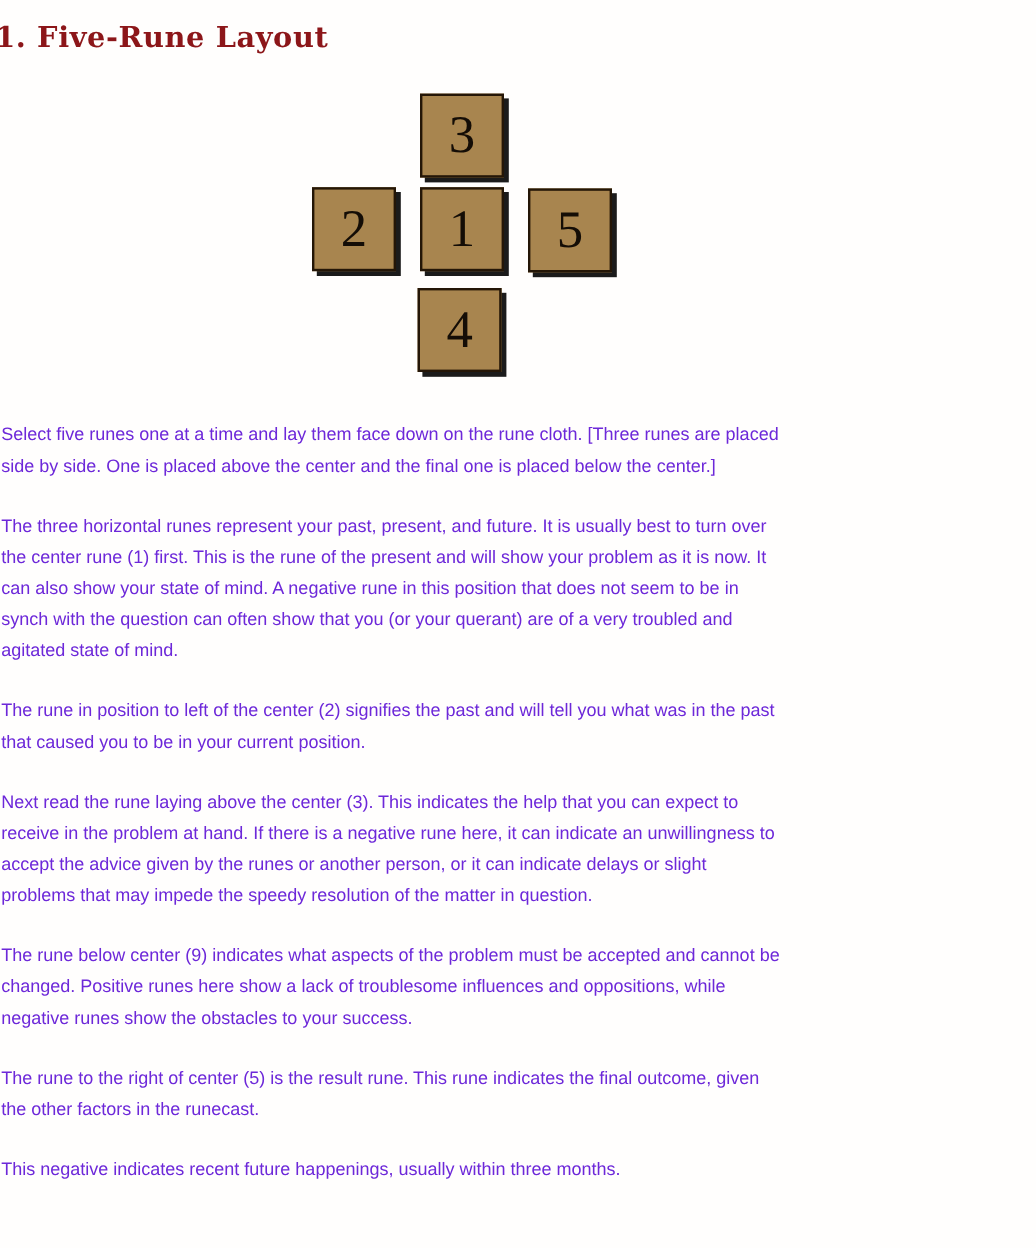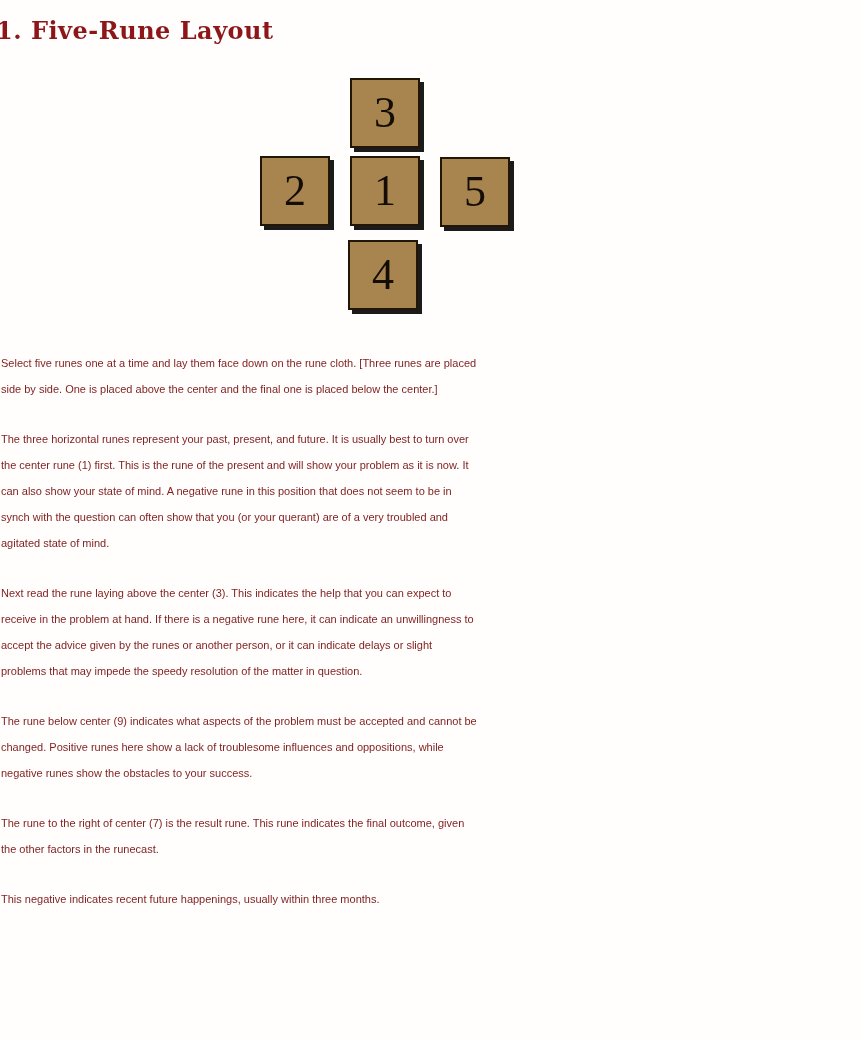--- a/index.html
+++ b/index.html
@@ -56,22 +56,22 @@
   .tile-top    { left: 350px; top: 78px;  }
   .tile-left   { left: 260px; top: 156px; }
   .tile-center { left: 350px; top: 156px; }
   .tile-right  { left: 440px; top: 157px; }
   .tile-bottom { left: 348px; top: 240px; }
   .body-text {
     position: absolute;
     left: 1px;
     top: 350px;
     width: 858px;
-    color: #7f1d1d;
-    font-size: 11px;
+    color: #6d28d9;
+    font-size: 15px;
     line-height: 26px;
   }
   .body-text p {
     margin: 0 0 24px 0;
     white-space: pre-line;
   }
 </style>
 </head>
 <body>
 
@@ -98,25 +98,27 @@
   </div>
 
   <div class="body-text">
     <p>Select five runes one at a time and lay them face down on the rune cloth. [Three runes are placed
 side by side. One is placed above the center and the final one is placed below the center.]</p>
     <p>The three horizontal runes represent your past, present, and future. It is usually best to turn over
 the center rune (1) first. This is the rune of the present and will show your problem as it is now. It
 can also show your state of mind. A negative rune in this position that does not seem to be in
 synch with the question can often show that you (or your querant) are of a very troubled and
 agitated state of mind.</p>
+    <p>The rune in position to left of the center (2) signifies the past and will tell you what was in the past
+that caused you to be in your current position.</p>
     <p>Next read the rune laying above the center (3). This indicates the help that you can expect to
 receive in the problem at hand. If there is a negative rune here, it can indicate an unwillingness to
 accept the advice given by the runes or another person, or it can indicate delays or slight
 problems that may impede the speedy resolution of the matter in question.</p>
     <p>The rune below center (9) indicates what aspects of the problem must be accepted and cannot be
 changed. Positive runes here show a lack of troublesome influences and oppositions, while
 negative runes show the obstacles to your success.</p>
-    <p>The rune to the right of center (7) is the result rune. This rune indicates the final outcome, given
+    <p>The rune to the right of center (5) is the result rune. This rune indicates the final outcome, given
 the other factors in the runecast.</p>
     <p>This negative indicates recent future happenings, usually within three months.</p>
   </div>
 
 </div>
 
 </body></html>

